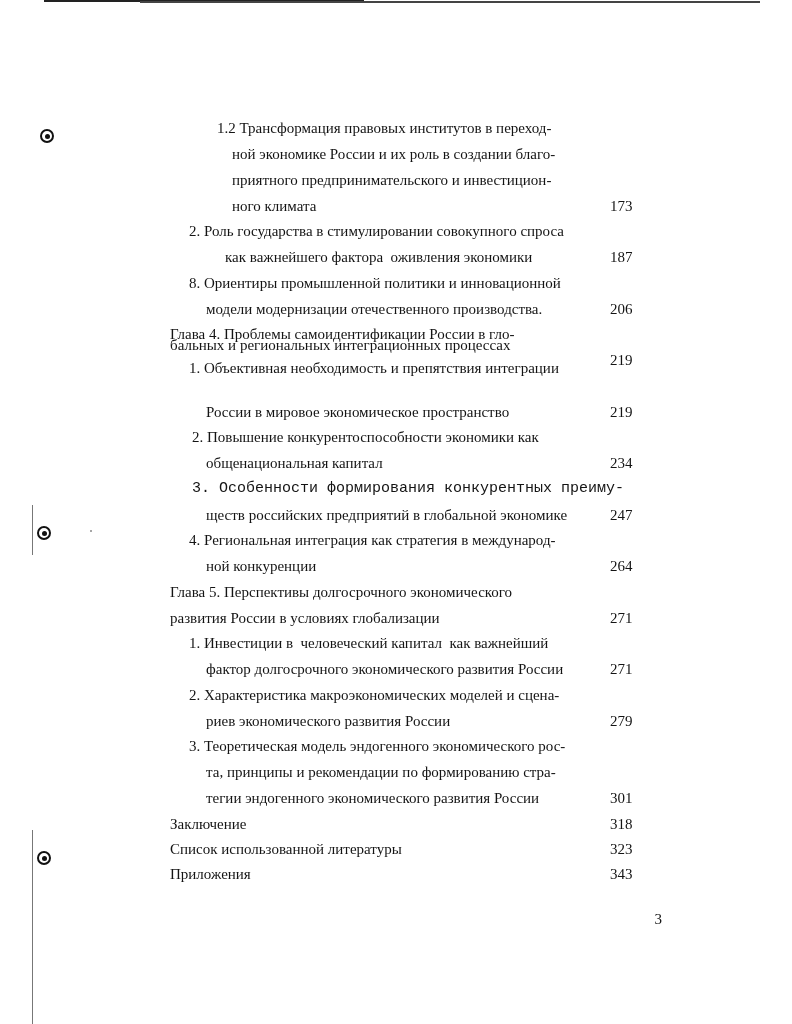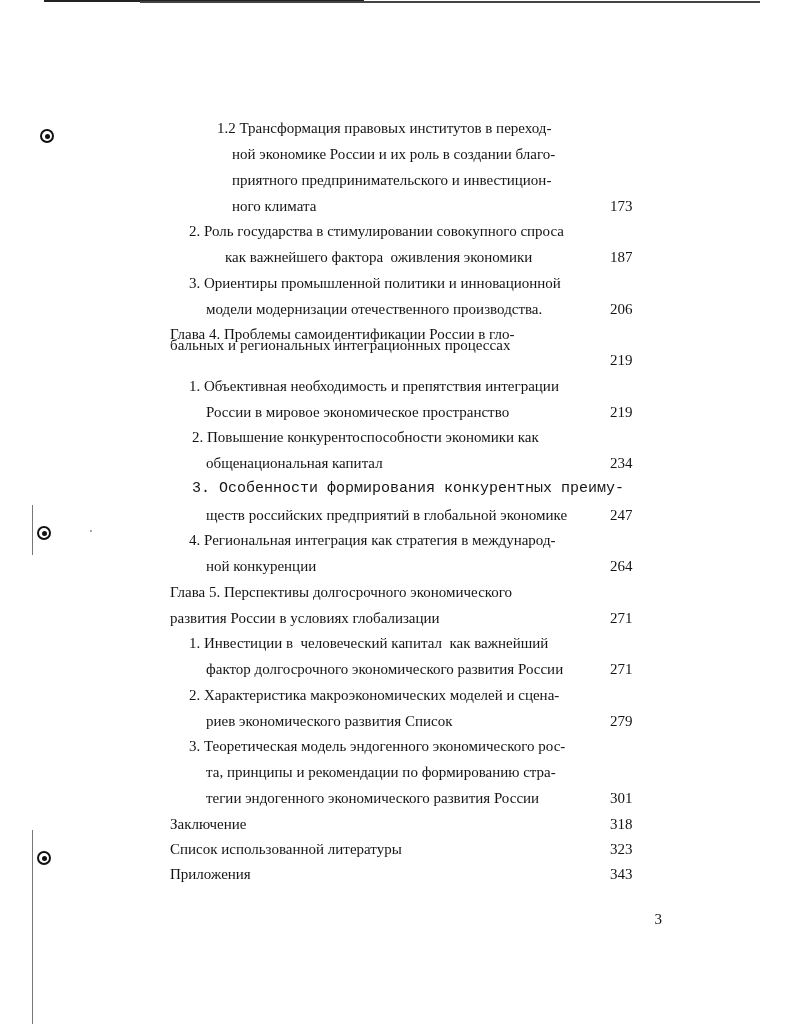--- a/index.html
+++ b/index.html
@@ -38,31 +38,31 @@
       <div class="line" style="left: 232px; top: 171px;">приятного предпринимательского и инвестицион-</div>
       <div class="line" style="left: 232px; top: 197px;">ного климата</div>
       <div class="page" style="top: 197px;">173</div>
     </div>
     <div>
       <div class="line" style="left: 189px; top: 222px;">2. Роль государства в стимулировании совокупного спроса</div>
       <div class="line" style="left: 206px; top: 248px; margin-left: 19px;">как важнейшего фактора  оживления экономики</div>
       <div class="page" style="top: 248px;">187</div>
     </div>
     <div>
-      <div class="line" style="left: 189px; top: 274px;">3. Ориентиры промышленной политики и инновационной</div>
+      <div class="line" style="left: 189px; top: 274px;">8. Ориентиры промышленной политики и инновационной</div>
       <div class="line" style="left: 206px; top: 300px;">модели модернизации отечественного производства.</div>
       <div class="page" style="top: 300px;">206</div>
     </div>
     <div>
       <div class="line bold" style="left: 170px; top: 325px;">Глава 4. Проблемы самоидентификации России в гло-</div>
       <div class="line bold" style="left: 170px; top: 336px;">бальных и региональных интеграционных процессах</div>
       <div class="page" style="top: 351px;">219</div>
     </div>
     <div>
-      <div class="line" style="left: 189px; top: 377px;">1. Объективная необходимость и препятствия интеграции</div>
+      <div class="line" style="left: 189px; top: 359px;">1. Объективная необходимость и препятствия интеграции</div>
       <div class="line" style="left: 206px; top: 403px;">России в мировое экономическое пространство</div>
       <div class="page" style="top: 403px;">219</div>
     </div>
     <div>
       <div class="line" style="left: 192px; top: 428px;">2. Повышение конкурентоспособности экономики как</div>
       <div class="line" style="left: 206px; top: 454px;">общенациональная капитал</div>
       <div class="page" style="top: 454px;">234</div>
     </div>
     <div>
       <div class="line" style="left: 192px; top: 480px; font-family: Liberation Mono, monospace;">3. Особенности формирования конкурентных преиму-</div>
@@ -79,21 +79,21 @@
       <div class="line bold" style="left: 170px; top: 609px;">развития России в условиях глобализации</div>
       <div class="page" style="top: 609px;">271</div>
     </div>
     <div>
       <div class="line" style="left: 189px; top: 634px;">1. Инвестиции в  человеческий капитал  как важнейший</div>
       <div class="line" style="left: 206px; top: 660px;">фактор долгосрочного экономического развития России</div>
       <div class="page" style="top: 660px;">271</div>
     </div>
     <div>
       <div class="line" style="left: 189px; top: 686px;">2. Характеристика макроэкономических моделей и сцена-</div>
-      <div class="line" style="left: 206px; top: 712px;">риев экономического развития Список</div>
+      <div class="line" style="left: 206px; top: 712px;">риев экономического развития России</div>
       <div class="page" style="top: 712px;">279</div>
     </div>
     <div>
       <div class="line" style="left: 189px; top: 737px;">3. Теоретическая модель эндогенного экономического рос-</div>
       <div class="line" style="left: 206px; top: 763px;">та, принципы и рекомендации по формированию стра-</div>
       <div class="line" style="left: 206px; top: 789px;">тегии эндогенного экономического развития России</div>
       <div class="page" style="top: 789px;">301</div>
     </div>
     <div>
       <div class="line bold" style="left: 170px; top: 815px;">Заключение</div>

